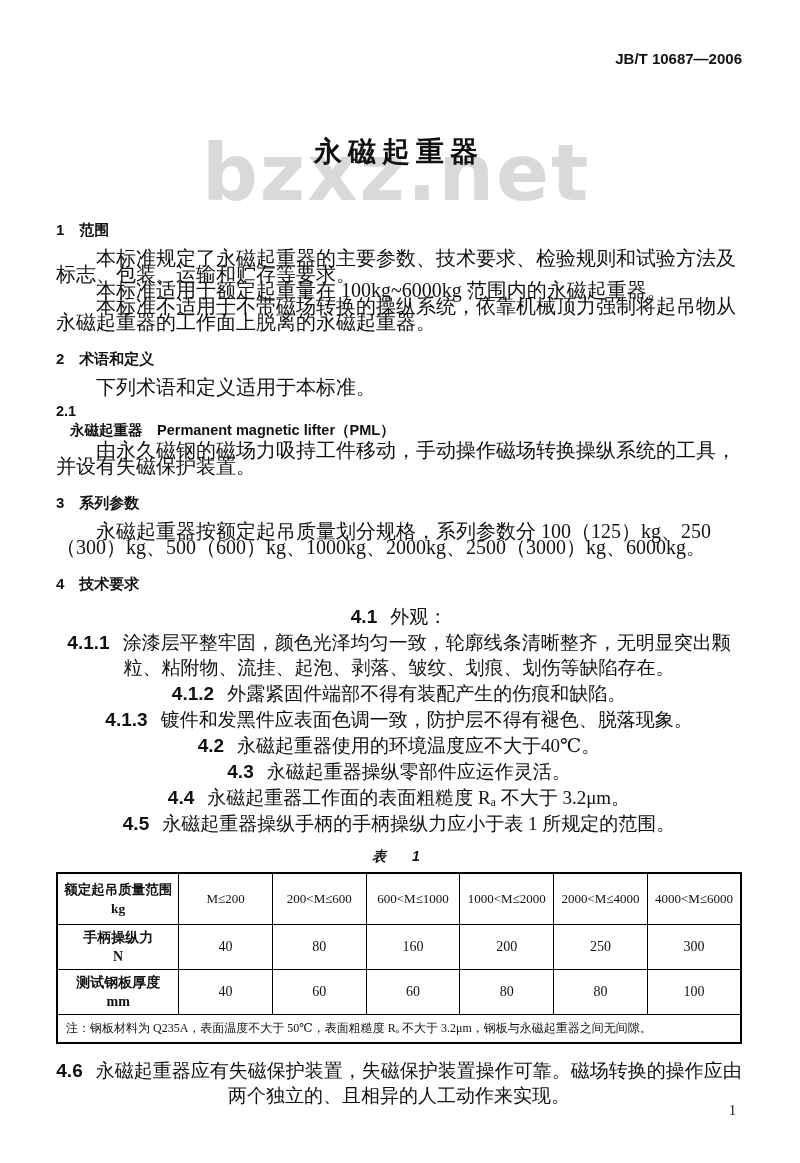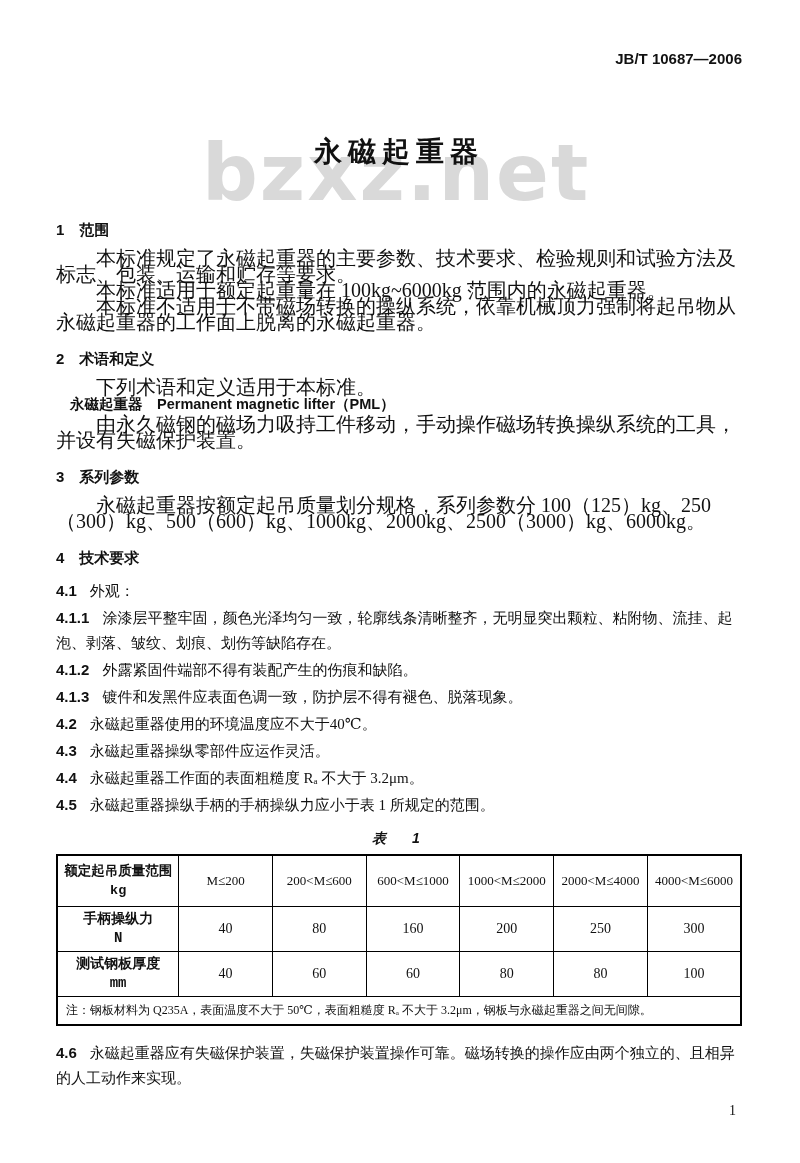--- a/index.html
+++ b/index.html
@@ -67,23 +67,24 @@
     margin: 8px 0 2px 0;
   }
   .term-title {
     font-family: "Liberation Sans", "DejaVu Sans", sans-serif;
     font-weight: bold;
     font-size: 14.5px;
     margin: 0 0 2px 0;
     padding-left: 14px;
   }
   .clause {
-    font-size: 15px;
+    font-size: 19px;
     line-height: 25px;
     margin: 0 0 1px 0;
+    text-align: center;
   }
   .clause .num {
     font-family: "Liberation Sans", "DejaVu Sans", sans-serif;
     font-weight: bold;
     margin-right: 13px;
   }
   .tbl-caption {
     text-align: center;
     font-family: "Liberation Sans", "DejaVu Sans", sans-serif;
     font-weight: bold;
@@ -100,21 +101,21 @@
   }
   table.t1 td {
     border: 1px solid #000;
     text-align: center;
     vertical-align: middle;
     padding: 3px 2px;
     font-size: 13px;
   }
   table.t1 .col-first { width: 17%; }
   table.t1 .lbl {
-    font-family: Liberation Mono, monospace;
+    font-family: Liberation Serif, serif;
     font-weight: bold;
     font-size: 13.5px;
     line-height: 19px;
     text-align: center;
   }
   table.t1 tr.hdr td { height: 44px; }
   table.t1 tr.row td { height: 38px; font-size: 14px; }
   table.t1 td.note {
     text-align: left;
     font-size: 12px;
@@ -144,20 +145,21 @@
 
   <div class="content">
 
     <div class="sec-h">1　范围</div>
     <p class="para">本标准规定了永磁起重器的主要参数、技术要求、检验规则和试验方法及标志、包装、运输和贮存等要求。</p>
     <p class="para">本标准适用于额定起重量在 100kg~6000kg 范围内的永磁起重器。</p>
     <p class="para">本标准不适用于不带磁场转换的操纵系统，依靠机械顶力强制将起吊物从永磁起重器的工作面上脱离的永磁起重器。</p>
 
     <div class="sec-h">2　术语和定义</div>
     <p class="para">下列术语和定义适用于本标准。</p>
+    <div class="sub-num">2.1</div>
     <div class="term-title">永磁起重器　Permanent magnetic lifter（PML）</div>
     <p class="para">由永久磁钢的磁场力吸持工件移动，手动操作磁场转换操纵系统的工具，并设有失磁保护装置。</p>
 
     <div class="sec-h">3　系列参数</div>
     <p class="para">永磁起重器按额定起吊质量划分规格，系列参数分 100（125）kg、250（300）kg、500（600）kg、1000kg、2000kg、2500（3000）kg、6000kg。</p>
 
     <div class="sec-h">4　技术要求</div>
 
     <p class="clause">
       <span class="num">4.1</span><span>外观：</span>

